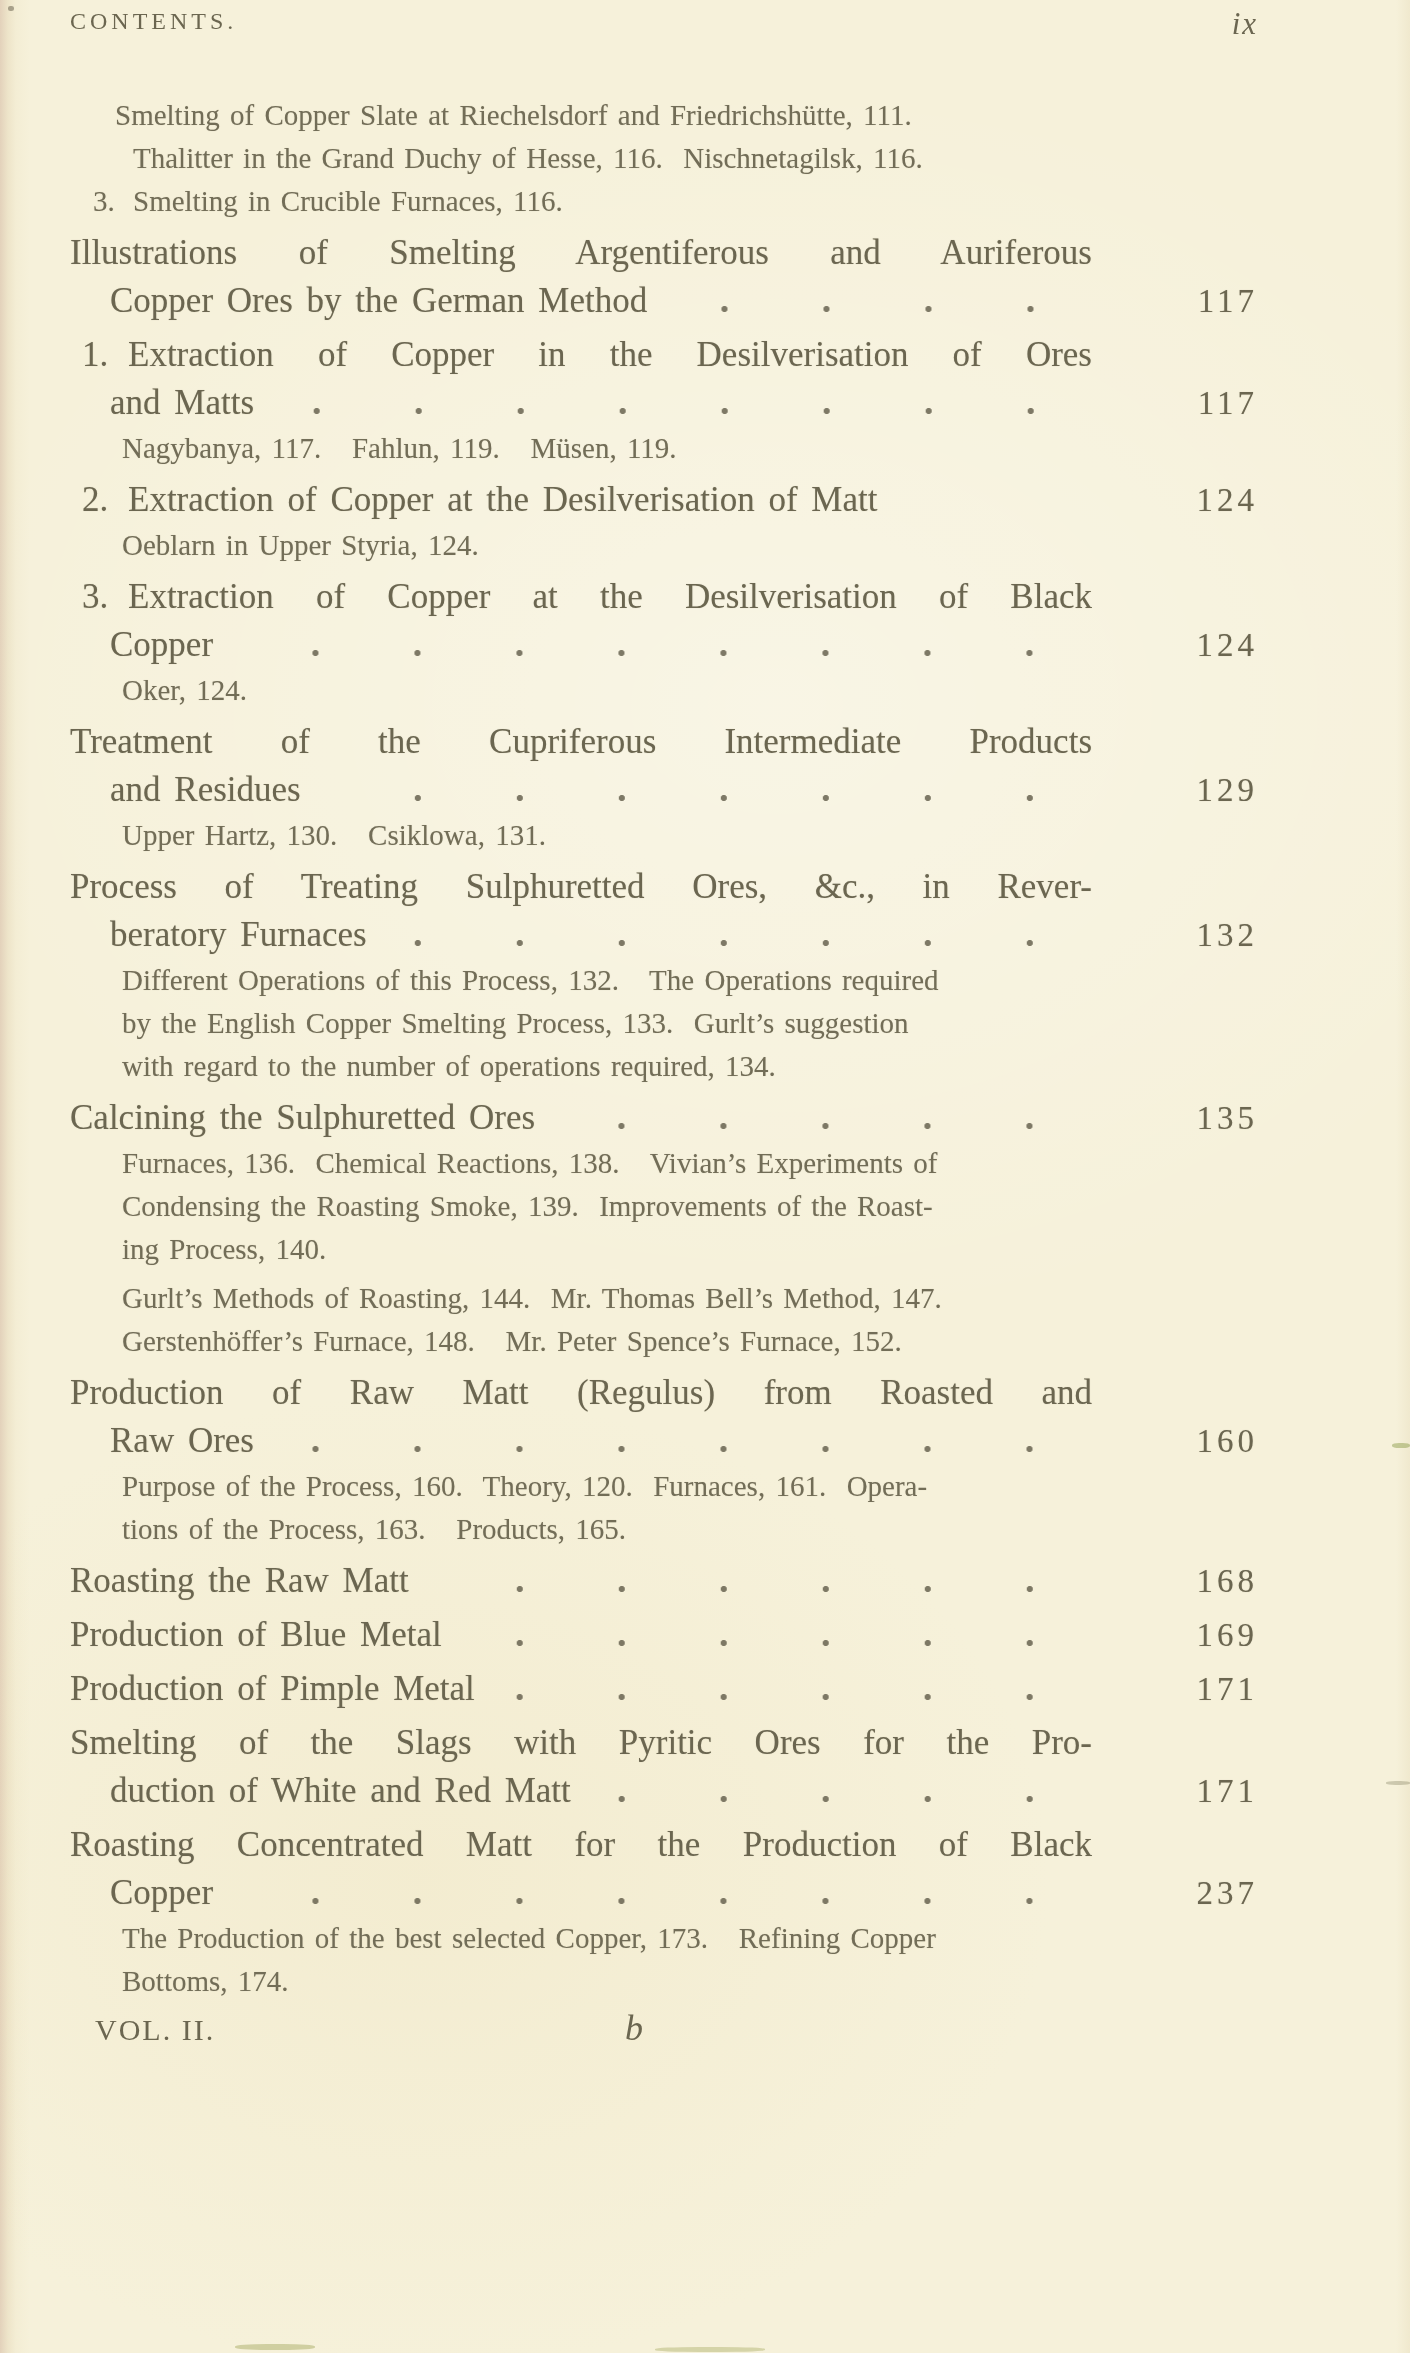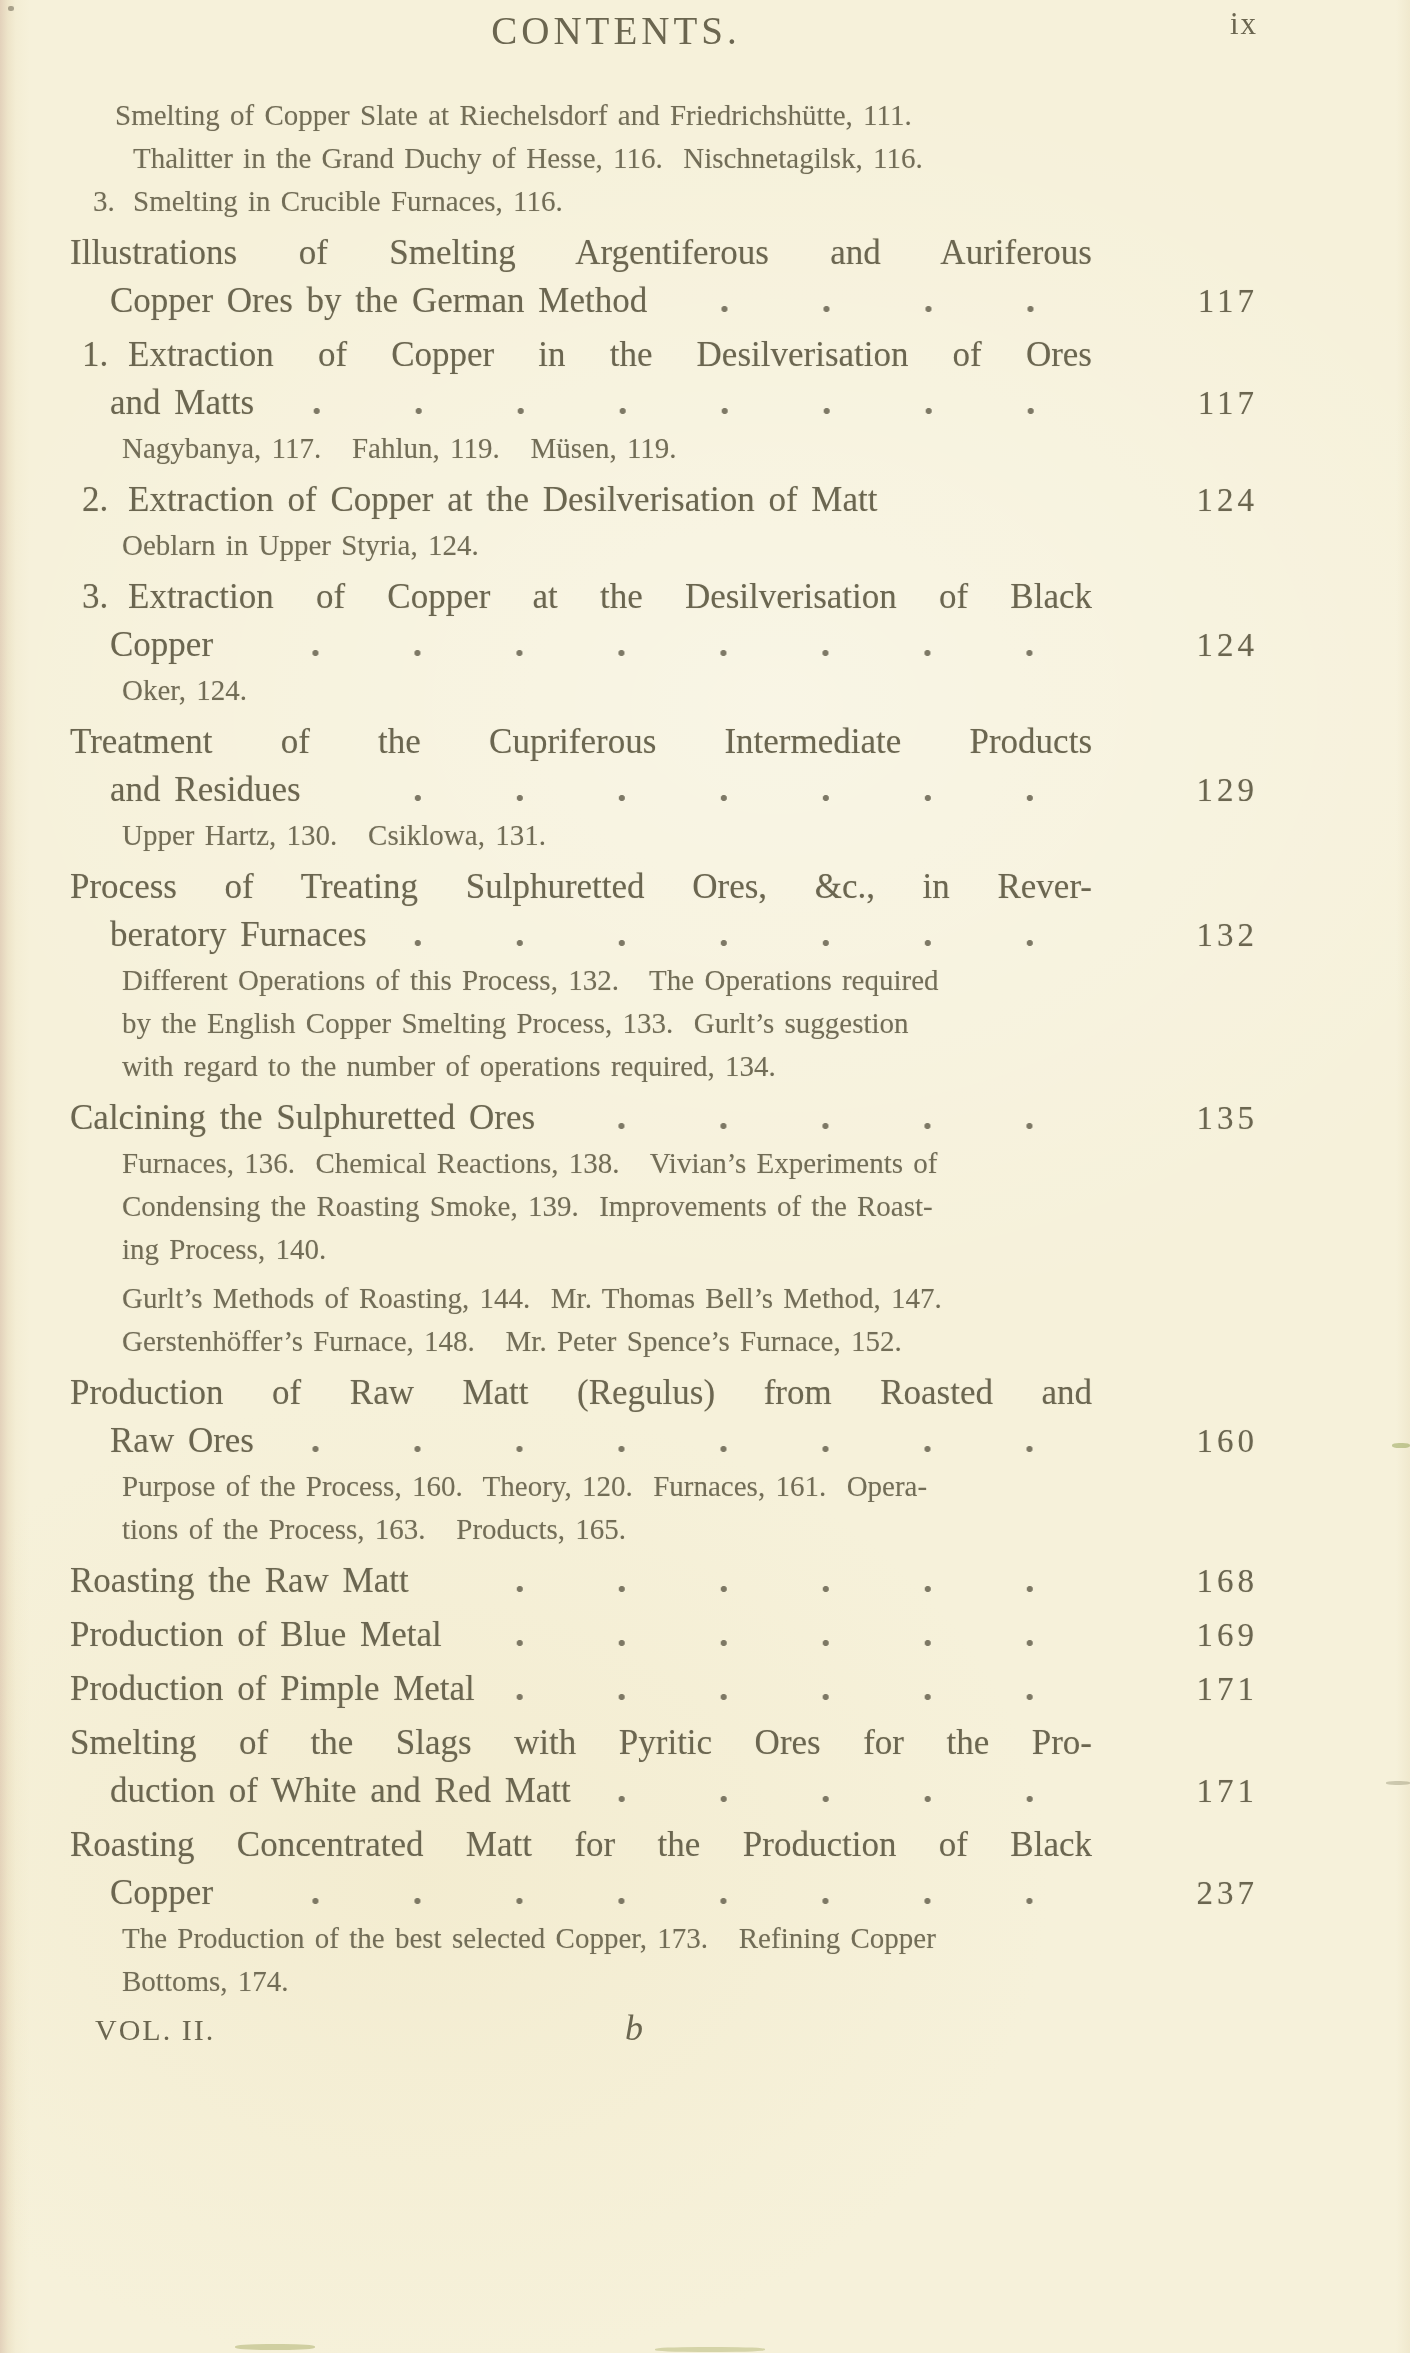--- a/index.html
+++ b/index.html
@@ -21,25 +21,25 @@
       radial-gradient(900px 700px at 30% 80%, rgba(235,222,180,0.25), rgba(255,255,255,0) 70%),
       linear-gradient(90deg, rgba(198,162,140,0.40) 0px, rgba(222,205,170,0.35) 8px, rgba(236,226,195,0.25) 16px, rgba(0,0,0,0) 30px),
       linear-gradient(270deg, rgba(226,214,178,0.30) 0px, rgba(0,0,0,0) 14px),
       var(--paper);
     color:var(--ink);
   }
   .content{position:absolute;left:70px;top:0;width:1188px;}
   
   .header{position:relative;height:44px;padding-top:8px;}
   .header-title{
-    position:absolute;left:0;right:96px;text-align:center;
-    font-size:39px;letter-spacing:4px;color:var(--ink);
+    position:absolute;left:0;right:96px;text-align:left;
+    font-size:24px;letter-spacing:4px;color:var(--ink);
   }
   .header-page{
-    position:absolute;right:0;top:6px;font-size:31px;letter-spacing:2px;color:var(--ink);
+    position:absolute;right:0;top:6px;font-size:31px;letter-spacing:2px;color:var(--ink);font-style:italic;
   }
   
   .sline{
     font-size:29px;line-height:43px;color:var(--ink-soft);
     white-space:pre-wrap;word-spacing:3px;
     text-shadow:0 0 1px rgba(110,105,85,0.25);
   }
   .preamble{margin-top:42px;margin-left:45px;margin-bottom:6px;}
   .pre-cont{margin-left:18px;}
   .pre-numbered{margin-left:-22px;}

